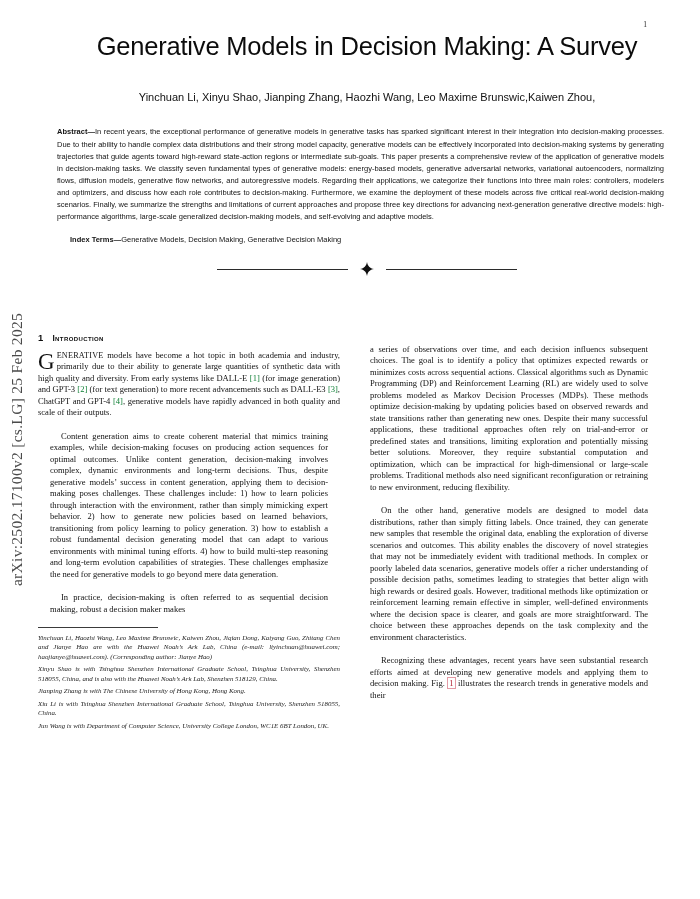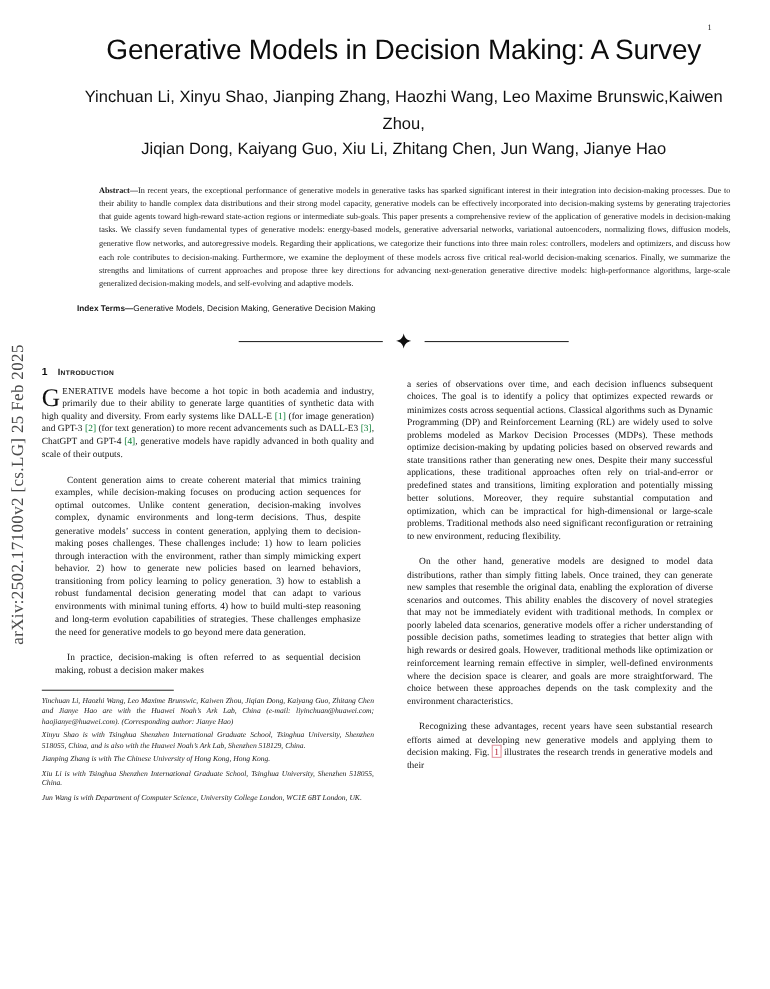--- a/index.html
+++ b/index.html
@@ -60,32 +60,32 @@
     text-align: center;
     font-family: "Liberation Sans", sans-serif;
     font-weight: 400;
     font-size: 25.5px;
     letter-spacing: -0.2px;
     color: #0c0c0c;
     line-height: 1.15;
   }
 
   .authors {
-    margin: 0;
+    margin: 12px;
     padding: 16px 42px 0 42px;
     text-align: center;
     font-family: "Liberation Sans", sans-serif;
-    font-size: 15px;
+    font-size: 11px;
     line-height: 1.55;
     color: #111111;
   }
 
   .abstract-block {
-    margin: 20px 36px 0 56px;
-    font-family: Liberation Serif, serif;
+    margin: 20px 36px 0 23px;
+    font-family: Liberation Sans, sans-serif;
     font-size: 7.5px;
     line-height: 1.62;
     text-align: justify;
     color: #141414;
   }
   .abstract-block .lead {
     font-weight: bold;
   }
   .index-terms {
     margin: 11px 36px 0 36px;
@@ -223,21 +223,20 @@
 </div>
 
 <div class="page">
 
   <div class="folio">1</div>
 
   <h1 class="title">Generative Models in Decision Making: A Survey</h1>
 
   <div class="authors">
     <div>Yinchuan Li, Xinyu Shao, Jianping Zhang, Haozhi Wang, Leo Maxime Brunswic,Kaiwen Zhou,</div>
-    <div>Jiqian Dong, Kaiyang Guo, Xiu Li, Zhitang Chen, Jun Wang, Jianye Hao</div>
   </div>
 
   <div class="abstract-block">
     <span class="lead">Abstract—</span><span>In recent years, the exceptional performance of generative models in generative tasks has sparked significant interest in their integration into decision-making processes. Due to their ability to handle complex data distributions and their strong model capacity, generative models can be effectively incorporated into decision-making systems by generating trajectories that guide agents toward high-reward state-action regions or intermediate sub-goals. This paper presents a comprehensive review of the application of generative models in decision-making tasks. We classify seven fundamental types of generative models: energy-based models, generative adversarial networks, variational autoencoders, normalizing flows, diffusion models, generative flow networks, and autoregressive models. Regarding their applications, we categorize their functions into three main roles: controllers, modelers and optimizers, and discuss how each role contributes to decision-making. Furthermore, we examine the deployment of these models across five critical real-world decision-making scenarios. Finally, we summarize the strengths and limitations of current approaches and propose three key directions for advancing next-generation generative directive models: high-performance algorithms, large-scale generalized decision-making models, and self-evolving and adaptive models.</span>
   </div>
 
   <div class="index-terms">
     <span class="lead">Index Terms—</span><span>Generative Models, Decision Making, Generative Decision Making</span>
   </div>
 

